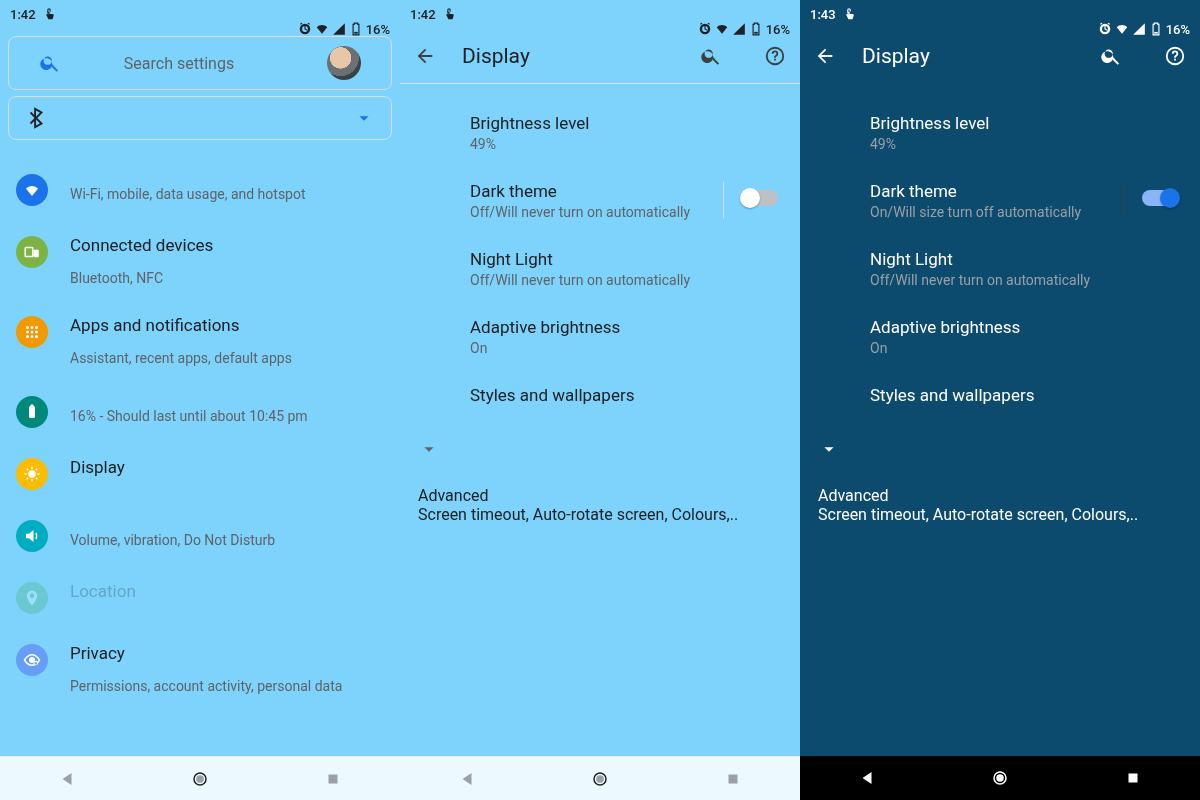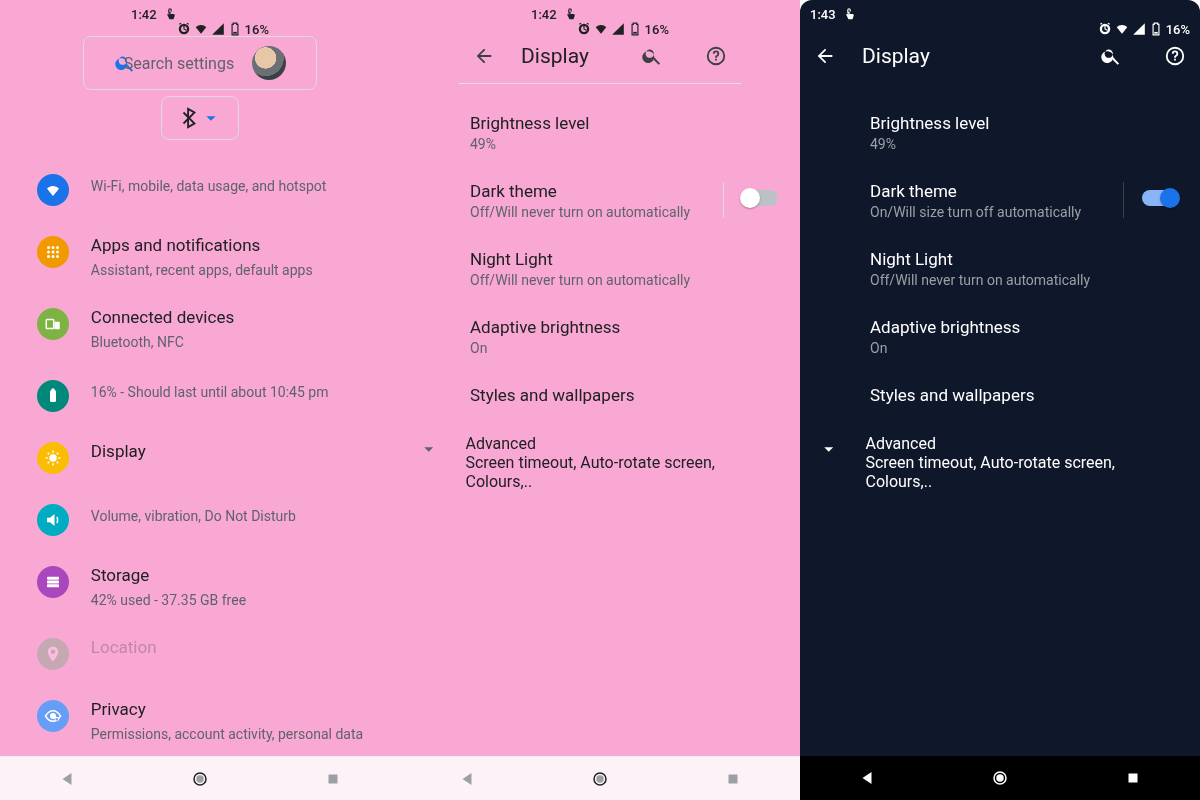--- a/index.html
+++ b/index.html
@@ -4,22 +4,22 @@
 <style>
   * { box-sizing: border-box; margin: 0; padding: 0; }
   body {
     width: 1200px; height: 800px;
     display: flex;
     font-family: Roboto, "Segoe UI", Arial, sans-serif;
     background: #fff;
     overflow: hidden;
   }
   .pane { width: 400px; height: 800px; display: flex; flex-direction: column; position: relative; }
-  .pane.light { background: #f9a8d4; color: #202124; align-items: center; }
-  .pane.dark  { background: #0f172a; color: #fff; border-radius: 12px; }
+  .pane.light { background: #7dd3fc; color: #202124; }
+  .pane.dark  { background: #0c4a6e; color: #fff; }
 
   
   .statusbar {
     height: 28px; display: flex; align-items: center; justify-content: space-between;
     padding: 0 10px; font-size: 13px; font-weight: 500;
   }
   .dark .statusbar { color: #fff; }
   .status-left, .status-right { display: flex; align-items: center; gap: 6px; }
   .status-right { gap: 3px; margin-top: 30px; }
   .statusbar svg { width: 14px; height: 14px; }
@@ -42,21 +42,21 @@
   .list { padding: 18px 0 0 0; overflow: hidden; }
   .item {
     display: flex; align-items: flex-start; padding: 14px 16px; gap: 22px; cursor: pointer;
   }
   .icondisc {
     width: 32px; height: 32px; border-radius: 50%; flex-shrink: 0;
     display: flex; align-items: center; justify-content: center; margin-top: 2px;
   }
   .icondisc svg { width: 18px; height: 18px; fill: #fff; }
   .itemtext .title { font-size: 17px; color: #202124; line-height: 1.3; }
-  .itemtext .sub   { font-size: 14px; color: #5f6368; margin-top: 6px; }
+  .itemtext .sub   { font-size: 14px; color: #5f6368; margin-top: 14px; }
 
   
   .appbar {
     height: 56px; display: flex; align-items: center; padding: 0 14px; gap: 26px;
     border-bottom: 1px solid #e0e0e0;
   }
   .dark .appbar { border-bottom: none; }
   .appbar .spacer { flex: 1; }
   .appbar svg { width: 22px; height: 22px; }
   .light .appbar svg { fill: #3c4043; }
@@ -84,21 +84,21 @@
   }
   .toggle::after {
     content: ""; position: absolute; width: 20px; height: 20px; border-radius: 50%;
     top: -2px; box-shadow: 0 1px 2px rgba(0,0,0,.3);
   }
   .toggle.off { background: #bdc1c6; }
   .toggle.off::after { left: -2px; background: #fff; }
   .toggle.on  { background: #8ab4f8; }
   .toggle.on::after  { right: -2px; background: #1a73e8; }
 
-  .advrow { padding-left: 18px; display: flex; align-items: flex-start; gap: 26px; padding-top: 14px; padding-bottom: 14px; padding-right: 18px; cursor: pointer;}
+  .advrow { padding-left: 18px; display: flex; align-items: flex-start; gap: 26px; padding-top: 14px; padding-bottom: 14px; padding-right: 18px; cursor: pointer; flex-direction: column;}
   .advrow svg { width: 22px; height: 22px; margin-top: 4px; }
   .light .advrow svg { fill: #5f6368; }
   .dark  .advrow svg { fill: #fff; }
 
   
   .navbar {
     position: absolute; bottom: 0; left: 0; right: 0; height: 44px;
     display: flex; align-items: center; justify-content: space-around;
   }
   .navbar svg { width: 18px; height: 18px; }
@@ -200,20 +200,32 @@
 
   <div class="list" id="p1list">
       <div class="item">
         <div class="icondisc" style="background:#1a73e8">
           <svg viewBox="0 0 24 24">
             <path d="M12 20c5-6 5-6 8-10-4.5-4.5-11.5-4.5-16 0 3 4 3 4 8 10z"></path>
           </svg>
         </div>
         <div class="itemtext">
           <div class="sub">Wi-Fi, mobile, data usage, and hotspot</div>
+        </div>
+      </div>
+      <div class="item">
+        <div class="icondisc" style="background:#7cb342">
+          <svg viewBox="0 0 24 24">
+            <rect x="3" y="6" width="10" height="12" rx="1" fill="none" stroke="#fff" stroke-width="2"></rect>
+            <rect x="14" y="9" width="7" height="10" rx="1"></rect>
+          </svg>
+        </div>
+        <div class="itemtext">
+          <div class="title">Connected devices</div>
+          <div class="sub">Bluetooth, NFC</div>
         </div>
       </div>
       <div class="item">
         <div class="icondisc" style="background:#f29900">
           <svg viewBox="0 0 24 24">
             <circle cx="6" cy="6" r="2"></circle>
             <circle cx="12" cy="6" r="2"></circle>
             <circle cx="18" cy="6" r="2"></circle>
             <circle cx="6" cy="12" r="2"></circle>
             <circle cx="12" cy="12" r="2"></circle>
@@ -222,32 +234,20 @@
             <circle cx="12" cy="18" r="2"></circle>
             <circle cx="18" cy="18" r="2"></circle>
           </svg>
         </div>
         <div class="itemtext">
           <div class="title">Apps and notifications</div>
           <div class="sub">Assistant, recent apps, default apps</div>
         </div>
       </div>
       <div class="item">
-        <div class="icondisc" style="background:#7cb342">
-          <svg viewBox="0 0 24 24">
-            <rect x="3" y="6" width="10" height="12" rx="1" fill="none" stroke="#fff" stroke-width="2"></rect>
-            <rect x="14" y="9" width="7" height="10" rx="1"></rect>
-          </svg>
-        </div>
-        <div class="itemtext">
-          <div class="title">Connected devices</div>
-          <div class="sub">Bluetooth, NFC</div>
-        </div>
-      </div>
-      <div class="item">
         <div class="icondisc" style="background:#00897b">
           <svg viewBox="0 0 24 24">
             <rect x="8" y="4" width="8" height="16" rx="2"></rect>
             <rect x="10" y="2" width="4" height="3"></rect>
           </svg>
         </div>
         <div class="itemtext">
           <div class="sub">16% - Should last until about 10:45 pm</div>
         </div>
       </div>
@@ -264,33 +264,20 @@
       </div>
       <div class="item">
         <div class="icondisc" style="background:#00acc1">
           <svg viewBox="0 0 24 24">
             <path d="M4 9v6h4l6 5V4L8 9H4z"></path>
             <path d="M17 8c1.5 1.5 1.5 6.5 0 8" fill="none" stroke="#fff" stroke-width="2"></path>
           </svg>
         </div>
         <div class="itemtext">
           <div class="sub">Volume, vibration, Do Not Disturb</div>
-        </div>
-      </div>
-      <div class="item">
-        <div class="icondisc" style="background:#ab47bc">
-          <svg viewBox="0 0 24 24">
-            <rect x="4" y="5" width="16" height="4" rx="1"></rect>
-            <rect x="4" y="10" width="16" height="4" rx="1"></rect>
-            <rect x="4" y="15" width="16" height="4" rx="1"></rect>
-          </svg>
-        </div>
-        <div class="itemtext">
-          <div class="title">Storage</div>
-          <div class="sub">42% used - 37.35 GB free</div>
         </div>
       </div>
       <div class="item fadeitem">
         <div class="icondisc" style="background:#34a853">
           <svg viewBox="0 0 24 24">
             <path d="M12 2a7 7 0 00-7 7c0 5 7 13 7 13s7-8 7-13a7 7 0 00-7-7zm0 10a3 3 0 113-3 3 3 0 01-3 3z"></path>
           </svg>
         </div>
         <div class="itemtext">
           <div class="title">Location</div>

